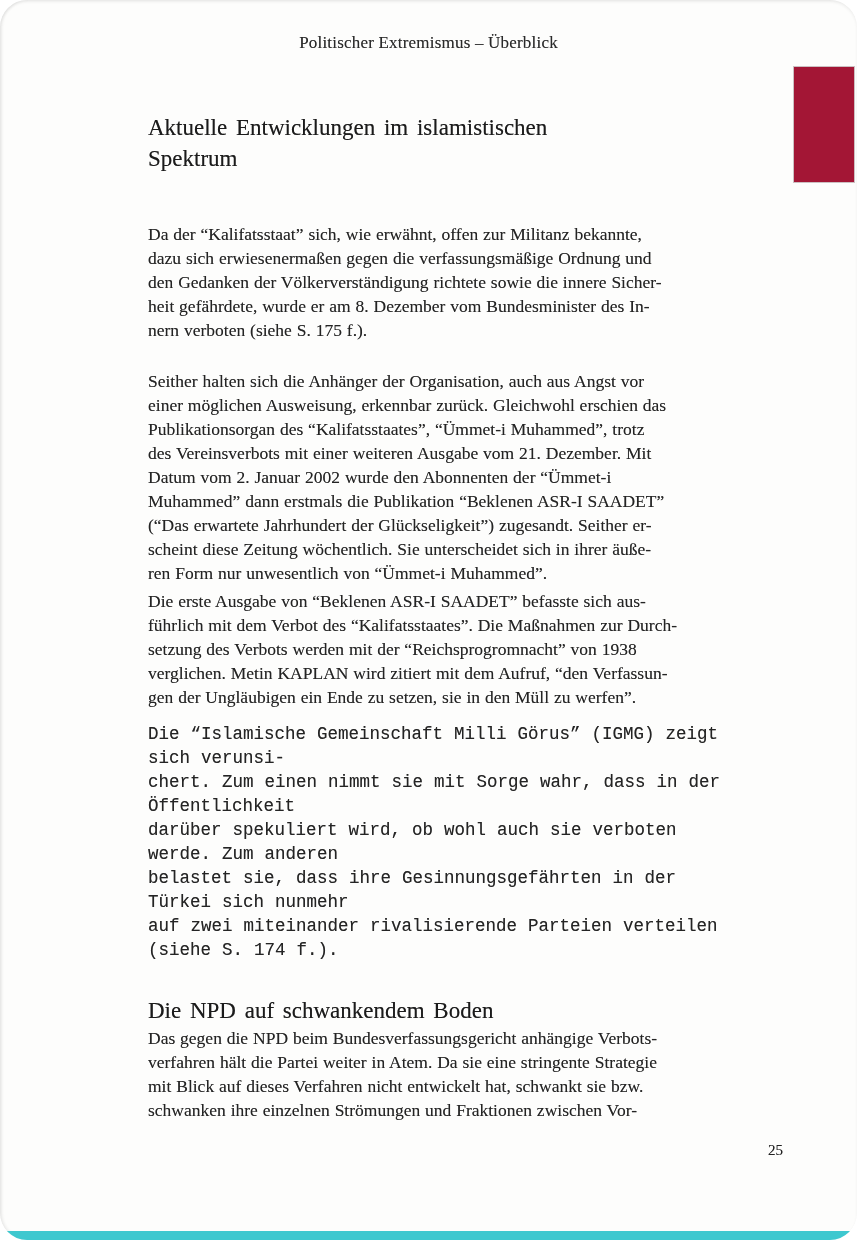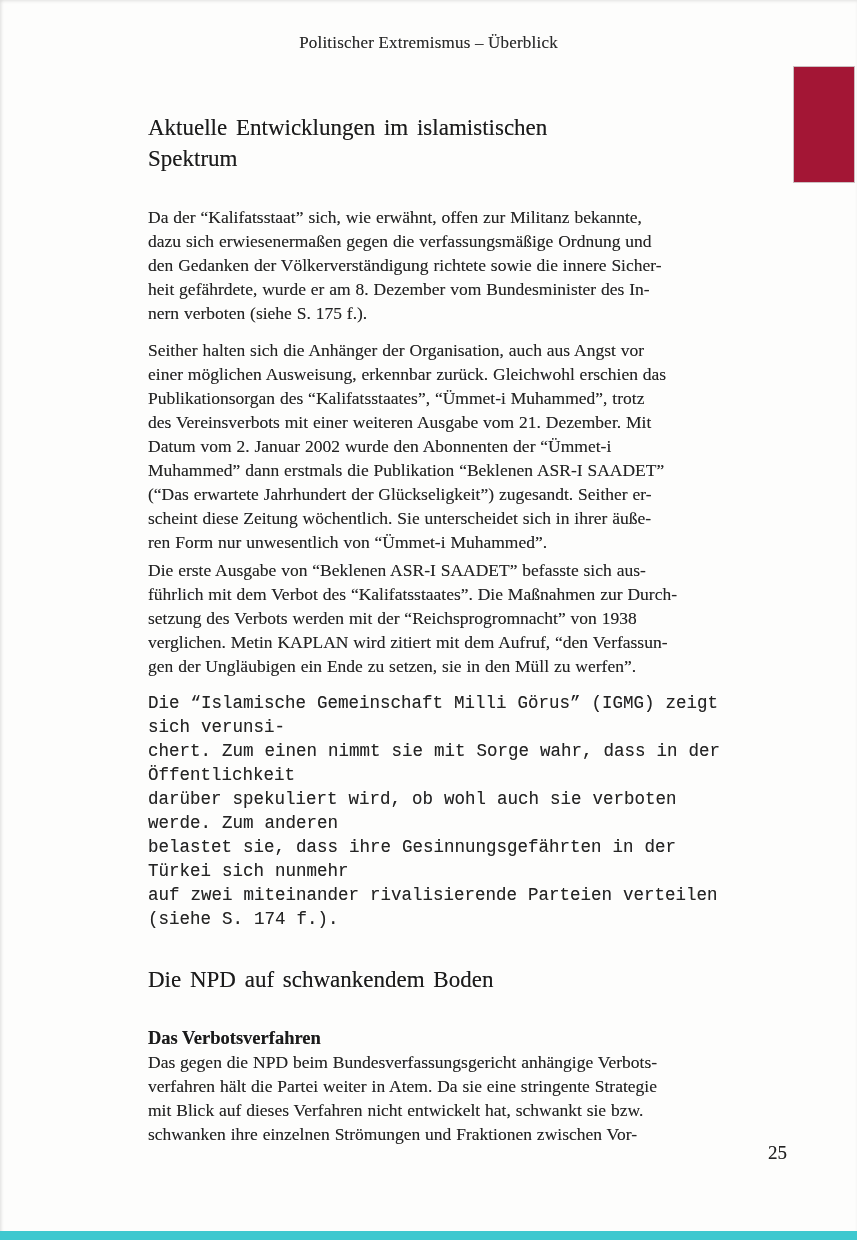--- a/index.html
+++ b/index.html
@@ -9,20 +9,21 @@
   }
   .page {
     position: relative;
     width: 857px;
     height: 1240px;
     background: #fdfdfc;
     overflow: hidden;
     font-family: "Liberation Serif", "DejaVu Serif", serif;
     color: #212121;
     box-shadow: inset 2px 0 3px rgba(0,0,0,0.07), inset 0 2px 3px rgba(0,0,0,0.06);
+    border-radius: 27px;
   }
   .running-header {
     position: absolute;
     top: 33px;
     left: 0;
     width: 100%;
     text-align: center;
     font-size: 17px;
     letter-spacing: 0.2px;
     color: #2a2a2a;
@@ -70,31 +71,31 @@
   }
   .content p {
     margin: 0;
     font-size: 17.5px;
     line-height: 24px;
     white-space: pre-line;
     word-spacing: 0.5px;
     color: #242424;
     text-shadow: 0 0 0.6px rgba(36,36,36,0.42);
   }
-  .content p.p1 { margin-top: 31px; }
-  .content p.p2 { margin-top: 13px; }
+  .content p.p1 { margin-top: 48px; }
+  .content p.p2 { margin-top: 27px; }
   .content p.p3 { margin-top: 4px; }
   .content p.p4 { margin-top: 14px; }
   .content p.p5 { margin-top: 13px; font-family: Liberation Mono, monospace; }
   .content p.p6 { margin-top: 0; }
   .page-number {
     position: absolute;
     left: 768px;
     top: 1142px;
-    font-size: 19px;
+    font-size: 15px;
     color: #222222;
     text-shadow: 0 0 0.6px rgba(34,34,34,0.45);
   }
   .bottom-bar {
     position: absolute;
     left: 0;
     bottom: 0;
     width: 100%;
     height: 9px;
     background: #3ec8cf; 
@@ -138,21 +139,20 @@
 
 
     <p class="p5" data-bind="sections.0.paragraphs.4">Die “Islamische Gemeinschaft Milli Görus” (IGMG) zeigt sich verunsi-
 chert. Zum einen nimmt sie mit Sorge wahr, dass in der Öffentlichkeit
 darüber spekuliert wird, ob wohl auch sie verboten werde. Zum anderen
 belastet sie, dass ihre Gesinnungsgefährten in der Türkei sich nunmehr
 auf zwei miteinander rivalisierende Parteien verteilen (siehe S. 174 f.).</p>
 
     <h1 class="second" data-bind="sections.1.title">Die NPD auf schwankendem Boden</h1>
 
-    <h2 data-bind="sections.1.subtitle">Das Verbotsverfahren</h2>
 
     <p class="p6" data-bind="sections.1.paragraphs.0">Das gegen die NPD beim Bundesverfassungsgericht anhängige Verbots-
 verfahren hält die Partei weiter in Atem. Da sie eine stringente Strategie
 mit Blick auf dieses Verfahren nicht entwickelt hat, schwankt sie bzw.
 schwanken ihre einzelnen Strömungen und Fraktionen zwischen Vor-</p>
 
   </div>
 
   <div class="page-number" data-bind="page.page_number">25</div>
 

